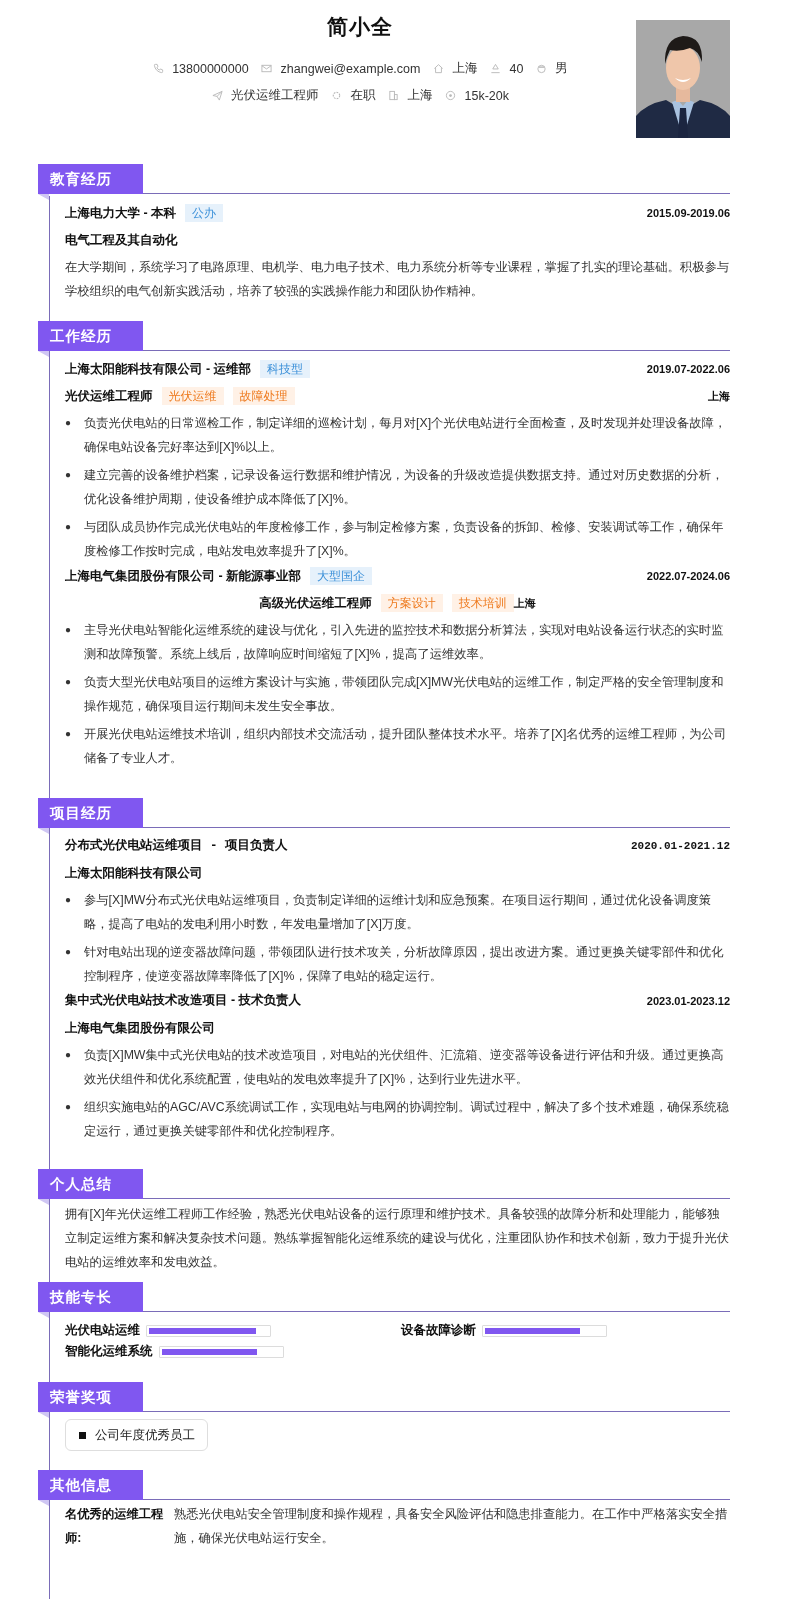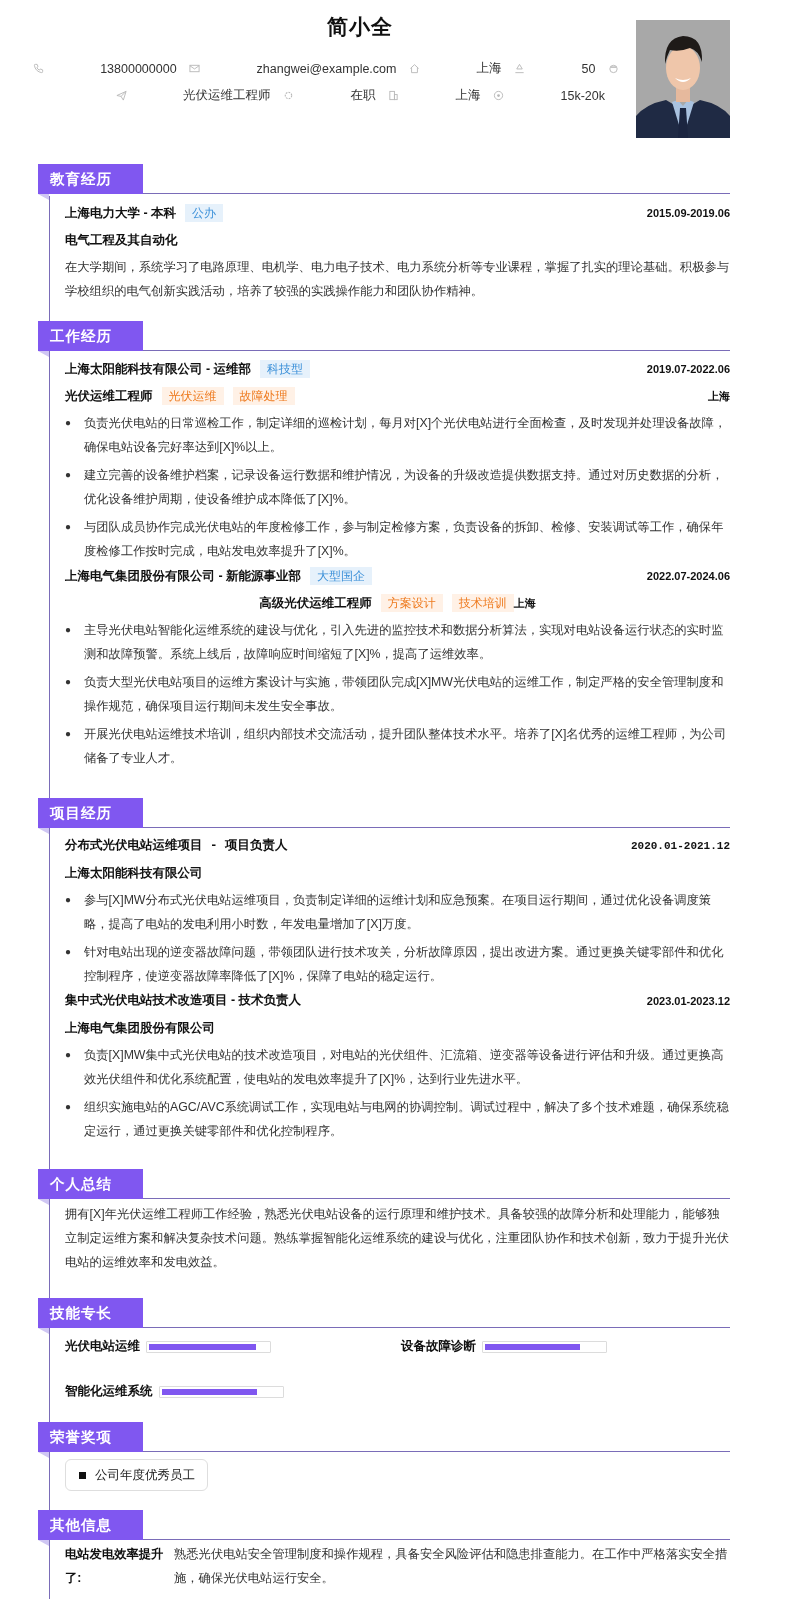--- a/index.html
+++ b/index.html
@@ -7,21 +7,21 @@
   body { font-family: "Liberation Sans", "DejaVu Sans", sans-serif; color: #222; font-size: 12px; position: relative; min-height: 1599px; }
 
   .vline { position: absolute; left: 49px; top: 196px; bottom: 0; width: 1px; background: #7a6cb8; }
 
   
   .header { position: relative; height: 170px; }
   .name { position: absolute; top: 13px; left: 0; width: 720px; text-align: center; font-size: 21px; font-weight: bold; color: #111; letter-spacing: 1px; }
   .info-row { position: absolute; left: 0; width: 720px; display: flex; justify-content: center; align-items: center; gap: 0; font-size: 12.5px; color: #333; }
   .info-row.r1 { top: 60px; }
   .info-row.r2 { top: 87px; }
-  .info-item { display: flex; align-items: center; margin: 0 6px; gap: 48px; }
+  .info-item { display: flex; align-items: center; margin: 0 6px; }
   .info-icon { width: 12px; height: 12px; margin-right: 8px; color: #b8b8b8; display: inline-flex; align-items: center; justify-content: center; }
   .info-icon svg { width: 11px; height: 11px; }
   .photo { position: absolute; left: 636px; top: 20px; width: 94px; height: 118px; background: #a9a9a9; overflow: hidden; }
 
   
   .section { position: relative; margin-left: 38px; width: 692px; }
   .sec-head { position: relative; height: 30px; border-bottom: 1px solid #7a6cb8; }
   .sec-tab { position: absolute; left: 0; top: 0; height: 30px; width: 105px; background: #8057f0; color: #fff; font-size: 14.5px; font-weight: bold; padding-left: 12px; line-height: 30px; letter-spacing: 1px; }
   .sec-fold { position: absolute; left: 0; top: 30px; width: 0; height: 0; border-top: 6px solid #cfc6f3; border-left: 11px solid transparent; }
   .sec-body { padding: 0 0 0 27px; }
@@ -30,21 +30,21 @@
   .title-b { font-weight: bold; font-size: 12.5px; color: #111; }
   .date { font-weight: bold; font-size: 11px; color: #111; }
   .tag { display: inline-block; font-size: 12px; padding: 1px 7px; margin-left: 9px; border-radius: 0; line-height: 16px; font-weight: normal; }
   .tag.blue { background: #e6f1fb; color: #3a8fd8; }
   .tag.orange { background: #fff1e6; color: #ee7a1e; }
   .para { font-size: 12.3px; line-height: 24px; color: #333; }
   .bullet { display: flex; font-size: 12.3px; line-height: 24px; color: #333; margin-bottom: 4px; }
   .bullet .dot { width: 19px; flex: none; font-size: 10px; }
 
   
-  .skills { display: grid; grid-template-columns: 336px 300px; row-gap: 28px; padding-top: 10px; }
+  .skills { display: grid; grid-template-columns: 336px 300px; row-gap: 4px; padding-top: 10px; }
   .skill { display: flex; align-items: center; font-size: 12.5px; font-weight: bold; color: #111; }
   .skill-track { width: 125px; height: 12px; border: 1px solid #dcdcdc; margin-left: 6px; padding: 2px; border-radius: 1px; }
   .skill-fill { height: 100%; background: #8057f0; }
 
   .award { display: inline-flex; align-items: center; border: 1px solid #dedede; border-radius: 6px; padding: 0 12px 0 13px; height: 32px; font-size: 12.5px; color: #222; margin-top: 7px; }
   .award .sq { width: 7px; height: 7px; background: #111; margin-right: 9px; }
 
   .other-row { display: flex; font-size: 12.3px; line-height: 24px; color: #333; }
   .other-label { font-weight: bold; color: #111; width: 109px; flex: none; }
 </style>
@@ -81,21 +81,21 @@
           </svg>
         </span>
       <span>上海</span>
     </div>
     <div class="info-item">
       <span class="info-icon">
           <svg viewBox="0 0 12 12">
             <path d="M6 1.5l3 5H3z M1.5 10.5h9" fill="none" stroke="currentColor" stroke-width="1"></path>
           </svg>
         </span>
-      <span>50</span>
+      <span>40</span>
     </div>
     <div class="info-item">
       <span class="info-icon">
           <svg viewBox="0 0 12 12">
             <circle cx="6" cy="6.5" r="4" fill="none" stroke="currentColor" stroke-width="1"></circle>
             <path d="M3 4.5h6" stroke="currentColor" stroke-width="1.5"></path>
           </svg>
         </span>
       <span>男</span>
     </div>
@@ -272,21 +272,21 @@
 <div class="section" style="margin-top:26px;">
   <div class="sec-head">
     <div class="sec-tab">个人总结</div>
     <div class="sec-fold"></div>
   </div>
   <div class="sec-body">
     <div class="para" style="margin-top:3px;">拥有[X]年光伏运维工程师工作经验，熟悉光伏电站设备的运行原理和维护技术。具备较强的故障分析和处理能力，能够独立制定运维方案和解决复杂技术问题。熟练掌握智能化运维系统的建设与优化，注重团队协作和技术创新，致力于提升光伏电站的运维效率和发电效益。</div>
   </div>
 </div>
 
-<div class="section" style="margin-top:24px;">
+<div class="section" style="margin-top:8px;">
   <div class="sec-head">
     <div class="sec-tab">技能专长</div>
     <div class="sec-fold"></div>
   </div>
   <div class="sec-body">
     <div class="skills">
       <div class="skill">
         <span>光伏电站运维</span>
         <div class="skill-track">
             <div class="skill-fill" style="width: 90%;"></div>
@@ -321,17 +321,17 @@
   </div>
 </div>
 
 <div class="section" style="margin-top:19px;">
   <div class="sec-head">
     <div class="sec-tab">其他信息</div>
     <div class="sec-fold"></div>
   </div>
   <div class="sec-body">
     <div class="other-row" style="margin-top:2px;">
-      <span class="other-label">电站发电效率提升了:</span>
+      <span class="other-label">名优秀的运维工程师:</span>
       <span>熟悉光伏电站安全管理制度和操作规程，具备安全风险评估和隐患排查能力。在工作中严格落实安全措施，确保光伏电站运行安全。</span>
     </div>
   </div>
 </div>
 
 </body></html>

